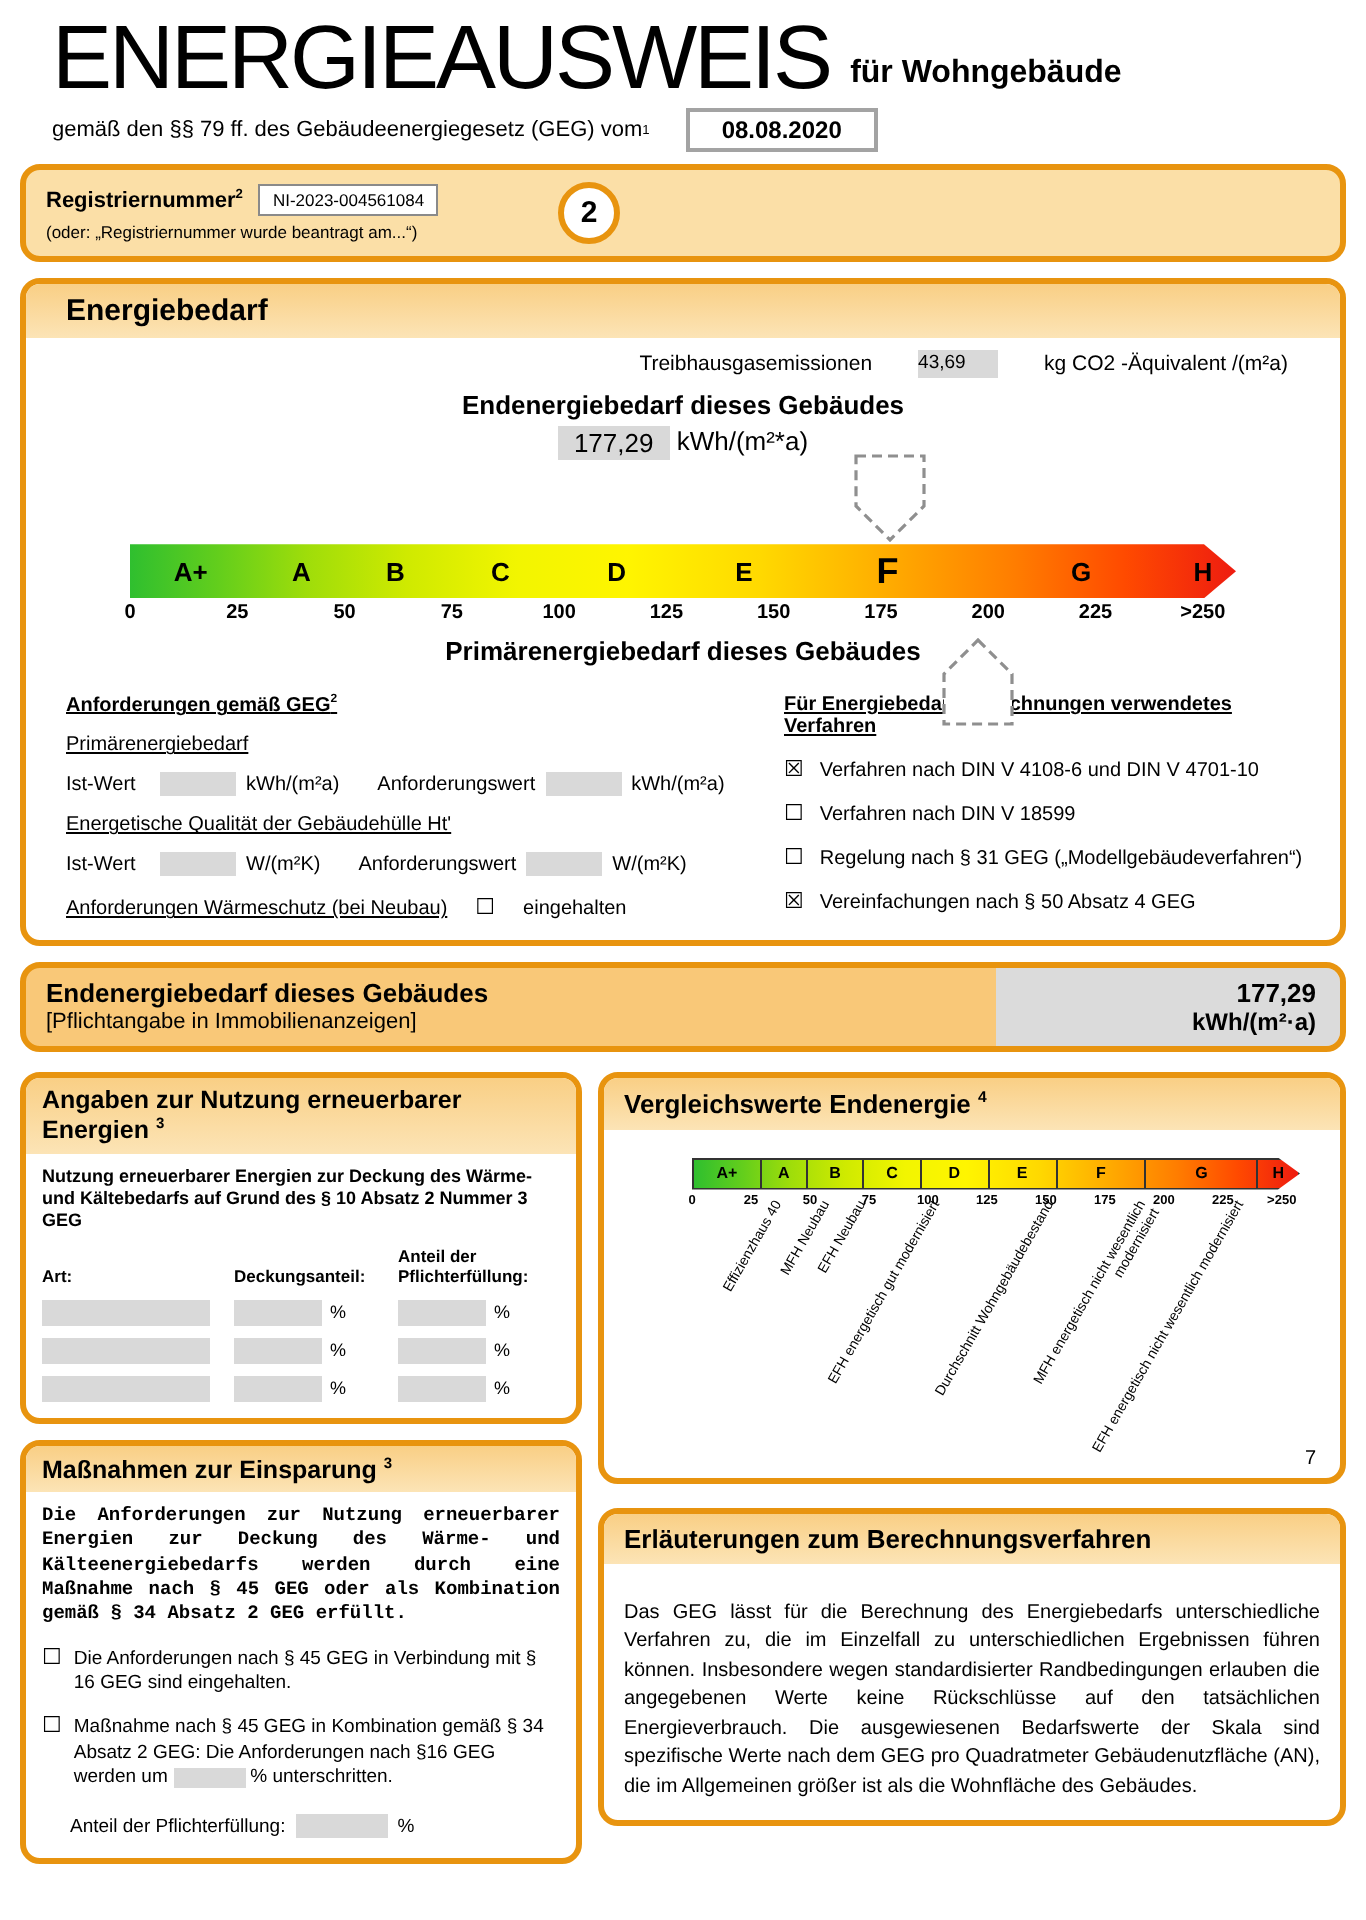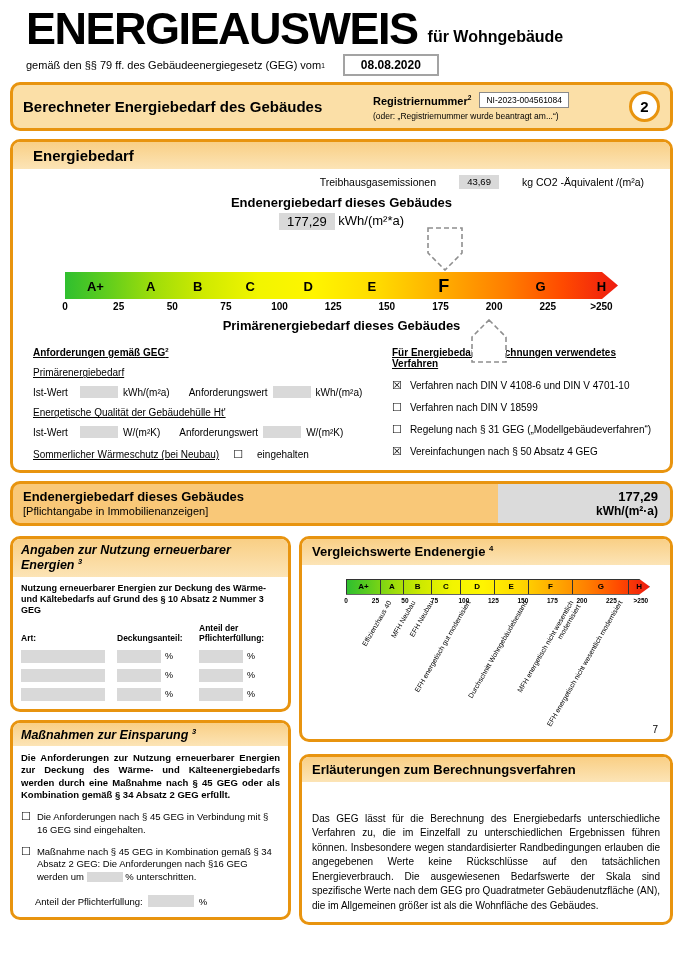--- a/index.html
+++ b/index.html
@@ -8,21 +8,21 @@
     width:683px; height:960px; overflow:hidden; position:relative;
     font-family:"Liberation Sans", sans-serif; color:#000; font-size:11px;
   }
   .page { padding:6px 10px 0 10px; }
   sup { font-size:.6em; vertical-align:super; }
   .u { text-decoration:underline; }
 
   
   .header { padding-left:16px; }
   .title-row { display:flex; align-items:flex-end; gap:10px; }
-  .doc-title { font-size:45px; font-weight:bold; letter-spacing:-1.5px; line-height:1; }
+  .doc-title { font-size:45px; font-weight:normal; letter-spacing:-1.5px; line-height:1; }
   .doc-subtitle { font-size:16px; font-weight:bold; padding-bottom:5px; }
   .law-row { display:flex; align-items:center; font-size:11px; margin-top:3px; }
   .date-box { border:2px solid #a3a3a3; padding:2px 16px; font-weight:bold; font-size:12px; margin-left:18px; background:#fff; }
 
   
   .obox { border:3px solid #E8940F; border-radius:10px; overflow:hidden; background:#fff; }
   .band { background:linear-gradient(#F9CF85,#FCE4B6); padding:5px 20px; font-weight:bold; }
   .gbox { display:inline-block; background:#D9D9D9; vertical-align:middle; }
 
   
@@ -34,21 +34,21 @@
   .reg-box { background:#fff; border:1px solid #8a8a8a; font-size:8.5px; padding:2px 6px; }
   .reg-alt { font-size:8.5px; margin-top:3px; }
   .page-circle { width:31px; height:31px; border:3px solid #E8940F; border-radius:50%; background:#fff;
     display:flex; align-items:center; justify-content:center; font-weight:bold; font-size:15px; flex:0 0 auto; }
 
   
   .box2 { margin-top:8px; }
   .box2 .band { font-size:15px; }
   .box2-content { padding:4px 8px 10px 8px; }
   .ghg-row { display:flex; justify-content:flex-end; align-items:center; gap:23px; margin:2px 18px 0 0; font-size:10.5px; }
-  .ghg-val { width:40px; height:14px; text-align:center; font-size:9.5px; line-height:14px; }
+  .ghg-val { width:40px; height:14px; font-size:9.5px; line-height:14px; }
   .center-label { text-align:center; font-weight:bold; font-size:13px; margin-top:6px; }
   .value-row { text-align:center; margin-top:3px; font-size:13px; font-weight:normal; }
   .value-box { padding:1px 8px; font-size:13px; }
   .scale-area { position:relative; margin:42px 44px 0 44px; }
   .marker { position:absolute; transform:translateX(-50%); }
   .marker-down { top:-45px; left:68.8%; }
   .marker-up { top:47px; left:76.6%; }
   .scale-bar {
     position:relative; height:27px;
     background:linear-gradient(90deg,#2FBF2F 0%,#63CE1C 8%,#9FDD0A 16%,#CFEA00 25%,#F2F500 35%,#FFF500 45%,#FFD900 57%,#FFAE00 68%,#FF7D00 80%,#FF4A00 90%,#EE1C10 100%);
@@ -82,36 +82,36 @@
   .box3-right { width:172px; background:#DBDBDB; padding:5px 12px; text-align:right; font-weight:bold;
     display:flex; flex-direction:column; justify-content:space-between; }
   .box3-val { font-size:13px; }
   .box3-unit { font-size:12px; }
 
   
   .lower { display:flex; gap:8px; margin-top:10px; align-items:flex-start; }
   .col-left { width:281px; display:flex; flex-direction:column; gap:8px; }
   .col-right { flex:1; display:flex; flex-direction:column; gap:12px; }
 
-  .box4 .band, .box5 .band { font-size:12.5px; padding:4px 8px;font-style:italic; }
+  .box4 .band, .box5 .band { font-size:12.5px; padding:4px 8px; }
   .box4-content { padding:6px 8px 8px 8px; }
   .ern-intro { font-weight:bold; font-size:9px; line-height:1.25; }
   .ern-head { display:flex; font-weight:bold; font-size:8.5px; margin-top:8px; line-height:1.15; }
   .ern-head .c1 { width:96px; align-self:flex-end; }
   .ern-head .c2 { width:82px; align-self:flex-end; }
   .ern-head .c3 { width:72px; }
   .ern-row { display:flex; margin-top:6px; align-items:center; font-size:9px; }
   .ern-row .c1 { width:96px; }
   .ern-row .c2 { width:82px; }
   .ern-row .c3 { width:72px; }
   .gb-art { width:84px; height:13px; }
   .gb-pct { width:44px; height:13px; margin-right:4px; }
 
   .box5-content { padding:6px 8px 10px 8px; }
-  .mass-intro { font-weight:bold; font-size:9.5px; line-height:1.3; text-align:justify; }
+  .mass-intro { font-weight:bold; font-size:9.5px; line-height:1.3; text-align:justify;font-family:Liberation Mono, monospace; }
   .mass-item { display:flex; gap:6px; font-size:9.5px; line-height:1.3; margin-top:10px; }
   .gb-inline { width:36px; height:10px; }
   .mass-pflicht { margin-top:12px; margin-left:14px; font-size:9.5px; display:flex; align-items:center; gap:5px; }
   .gb-pfl { width:46px; height:12px; }
 
   .box6 .band, .box7 .band { font-size:13px; padding:5px 10px; }
   .box6-content { padding:10px 10px 4px 10px; position:relative; }
   .vs-scale-wrap { margin:4px 10px 0 34px; position:relative; }
   .vs-bar {
     display:flex; height:16px; border:1px solid #333;
@@ -120,21 +120,21 @@
   }
   .vs-seg { display:flex; align-items:center; justify-content:center; font-size:8px; font-weight:bold; border-right:1px solid #333; }
   .vs-seg:last-child { border-right:none; }
   .vs-ticks { position:relative; height:10px; margin-top:2px; }
   .vs-tick { position:absolute; transform:translateX(-50%); font-size:6.5px; font-weight:bold; white-space:nowrap; }
   .vs-labels { position:relative; height:128px; }
   .vs-label { position:absolute; width:145px; top:118px; transform:rotate(-60deg); transform-origin:0 0;
     text-align:right; font-size:7px; line-height:8px; }
   .corner-num { position:absolute; right:12px; bottom:4px; font-size:10px; }
 
-  .box7-content { padding:18px 10px 9px 10px;margin-top:12px; }
+  .box7-content { padding:18px 10px 9px 10px; }
   .erl-body { font-size:10px; line-height:1.45; text-align:justify; }
 
   
   .footnotes { display:flex; margin-top:7px; padding:0 10px; font-size:9.5px; }
   .fn-col-left { width:292px; }
 </style>
 </head>
 <body>
 
 <div class="page">
@@ -145,21 +145,20 @@
       <span class="doc-subtitle">für Wohngebäude</span>
     </div>
     <div class="law-row">
       <span>gemäß den §§ 79 ff. des Gebäudeenergiegesetz (GEG) vom</span>
       <sup>1</sup>
       <span class="date-box">08.08.2020</span>
     </div>
   </div>
 
   <div class="obox box1">
-    <div class="box1-title">Berechneter Energiebedarf des Gebäudes</div>
     <div class="reg-block">
       <div class="reg-row1">
         <span class="reg-label"><span>Registriernummer</span><sup>2</sup></span>
         <span class="reg-box">NI-2023-004561084</span>
       </div>
       <div class="reg-alt">(oder: „Registriernummer wurde beantragt am...“)</div>
     </div>
     <div class="page-circle">2</div>
   </div>
 
@@ -228,21 +227,21 @@
           <div class="anf-sub u">Energetische Qualität der Gebäudehülle Ht'</div>
           <div class="anf-row">
             <span class="lbl-ist">Ist-Wert</span>
             <span class="gbox gb-s"></span>
             <span>W/(m²K)</span>
             <span class="lbl-anf">Anforderungswert</span>
             <span class="gbox gb-s"></span>
             <span>W/(m²K)</span>
           </div>
           <div class="anf-row sommer-row">
-            <span class="u">Sommerlicher Wärmeschutz (bei Neubau)</span>
+            <span class="u">Anforderungen Wärmeschutz (bei Neubau)</span>
             <span class="cb">☐</span>
             <span>eingehalten</span>
           </div>
         </div>
         <div class="anf-right">
           <div class="anf-h1 u">Für Energiebedarfsberechnungen verwendetes Verfahren</div>
           <div class="cb-row">
             <span class="cb">☒</span>
             <span>Verfahren nach DIN V 4108-6 und DIN V 4701-10</span>
           </div>

